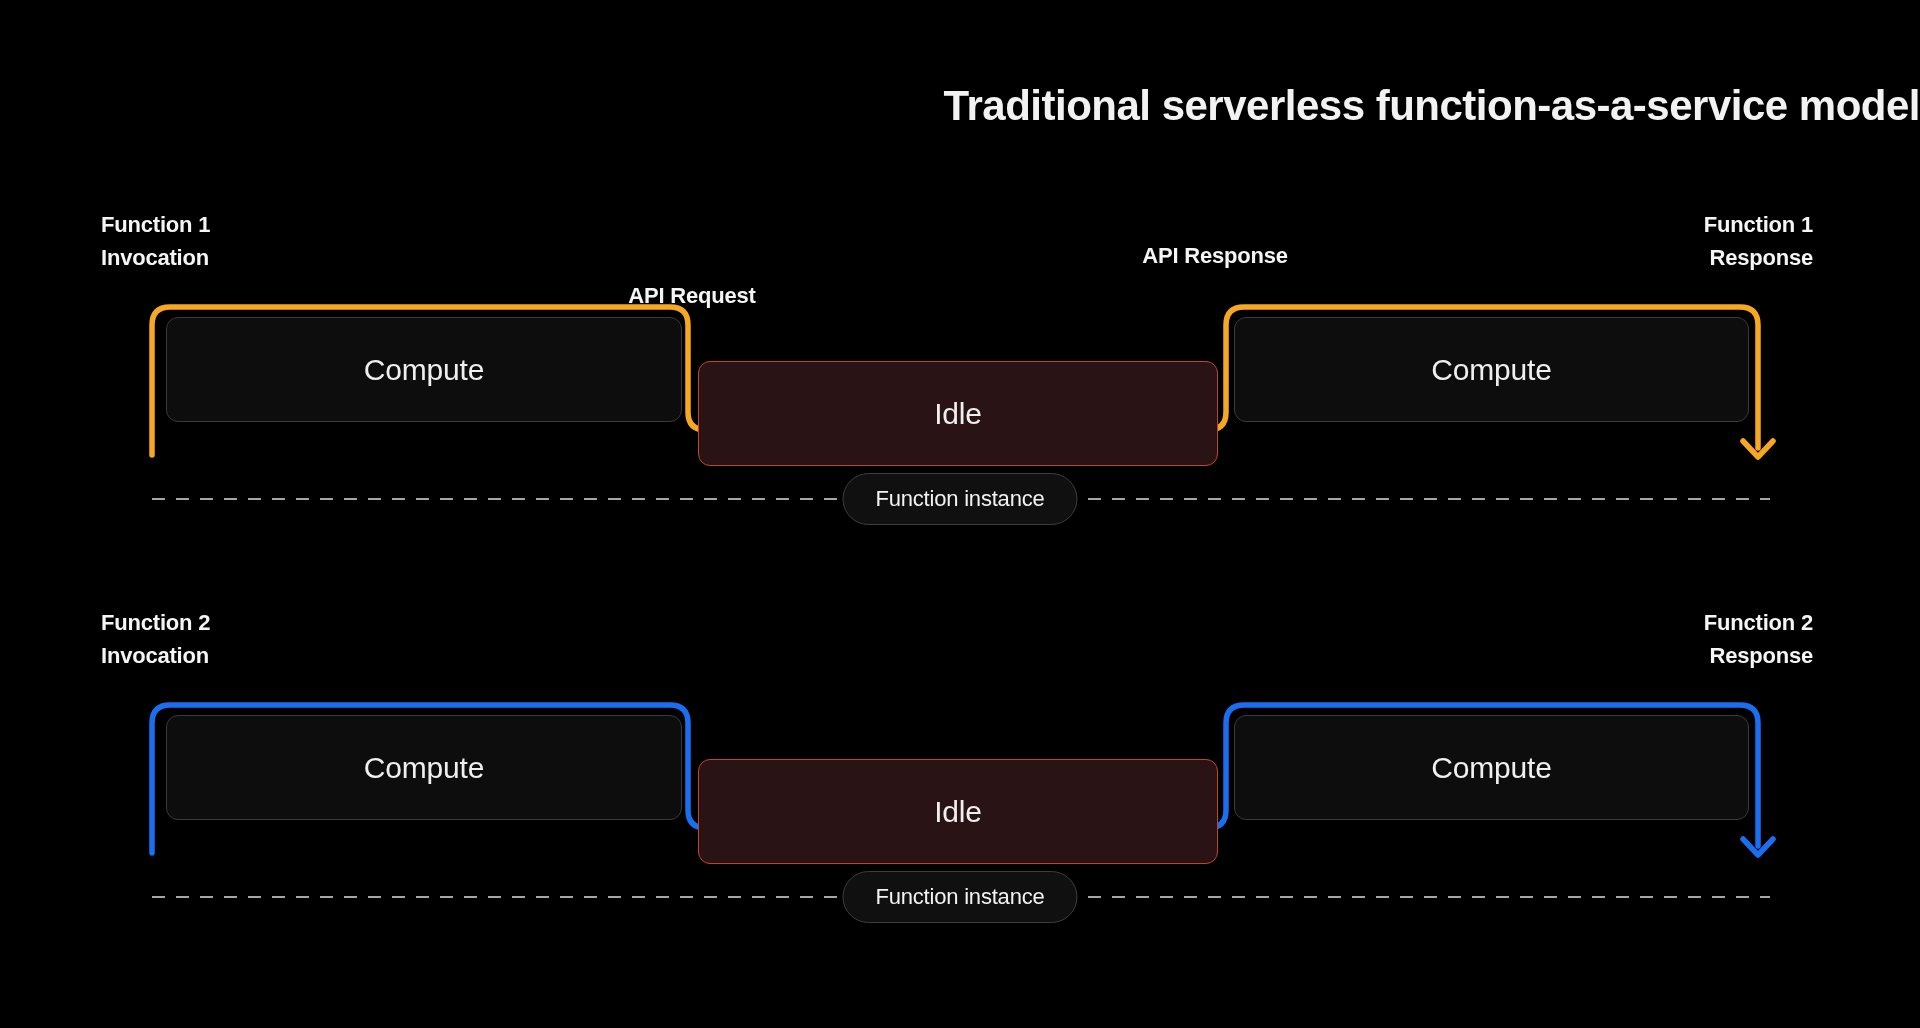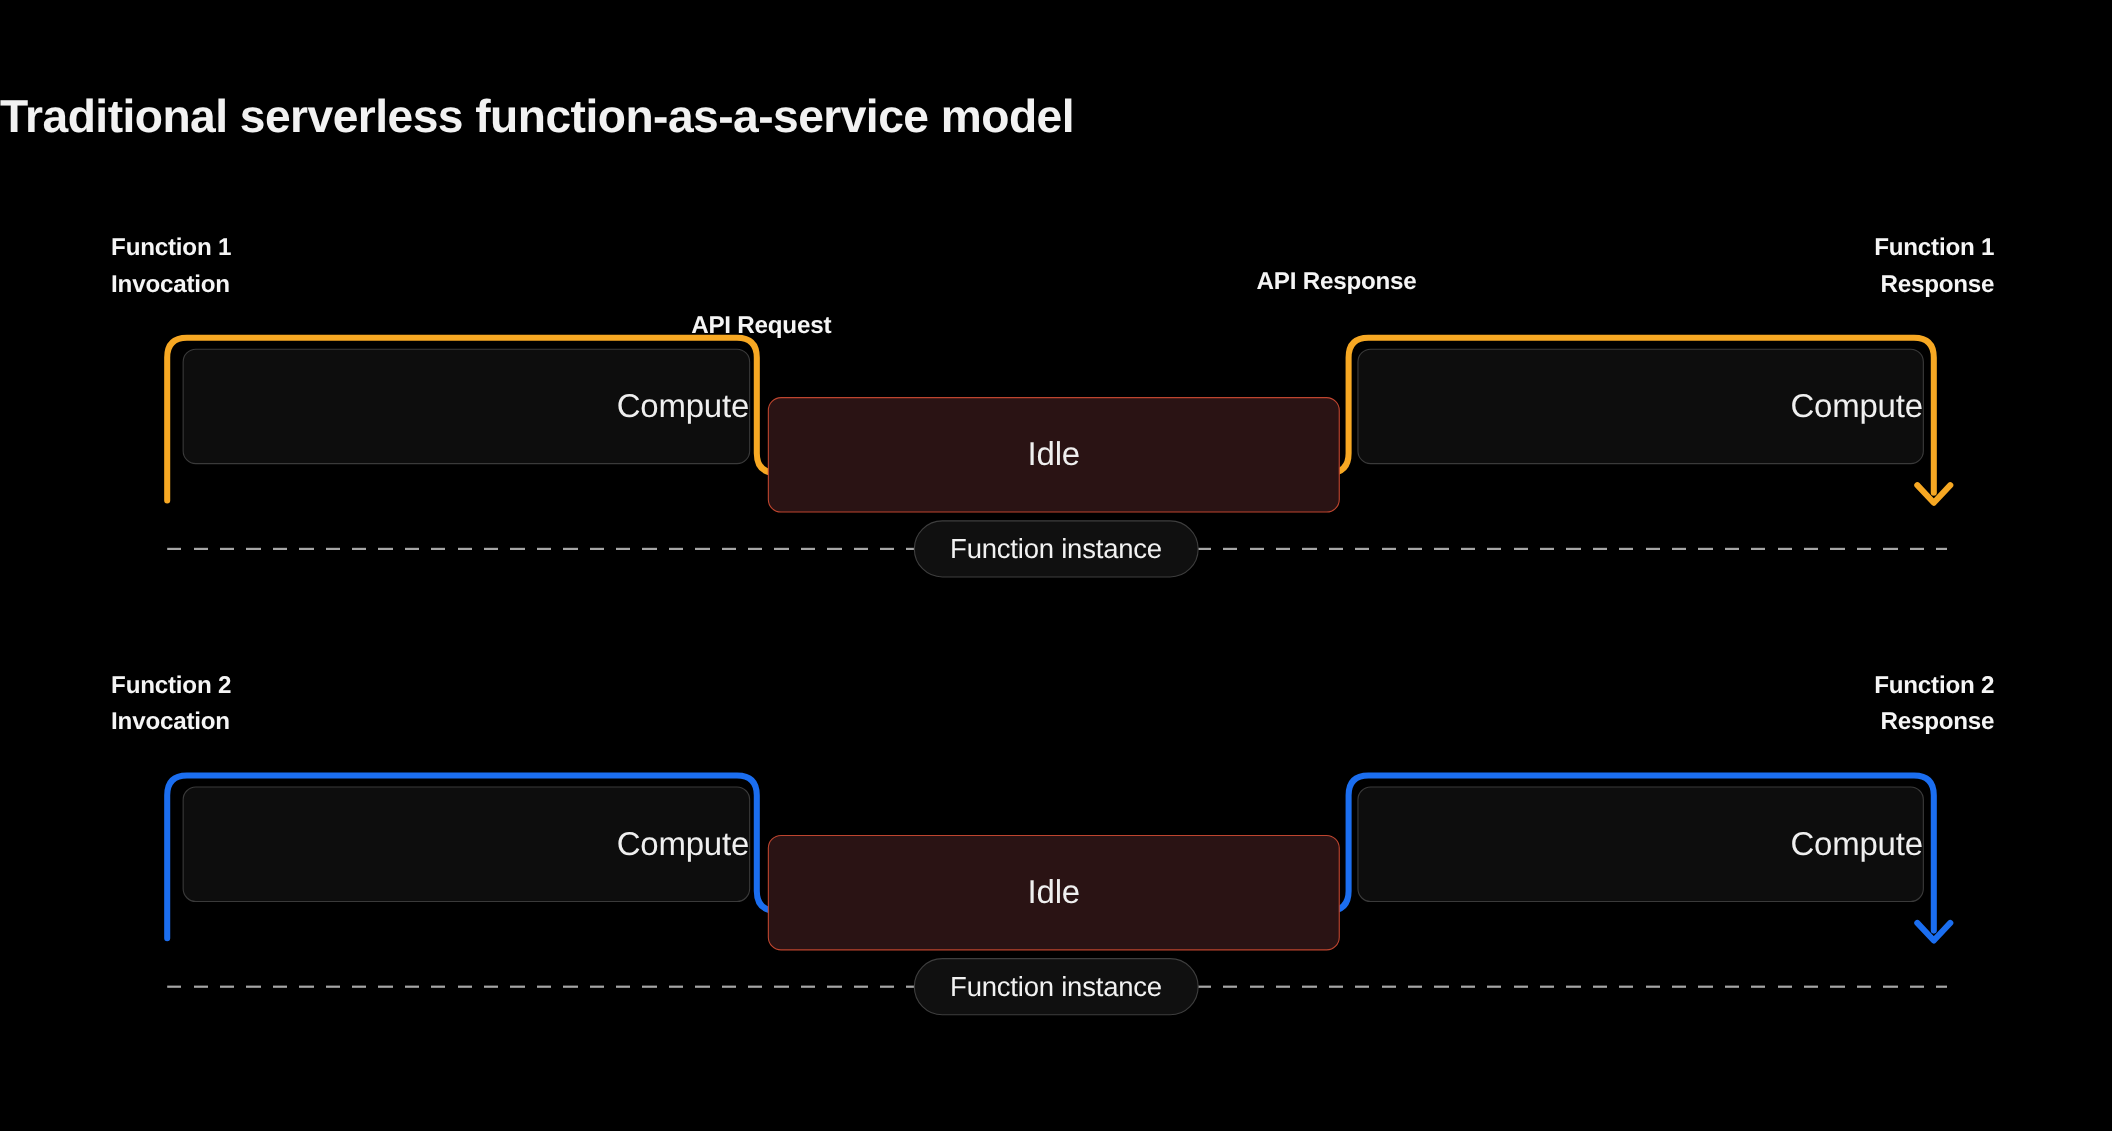--- a/index.html
+++ b/index.html
@@ -26,21 +26,21 @@
     width:1920px;
     height:1028px;
     background:var(--background);
     overflow:hidden;
   }
   .title{
     position:absolute;
     top:82px;
     left:0;
     width:100%;
-    text-align:left;
+    text-align:right;
     font-size:42px;
     font-weight:700;
     letter-spacing:-0.5px;
     color:#F2F2F2;
   }
   .flow-row{
     position:absolute;
     left:0;
     width:1920px;
     height:530px;
@@ -77,21 +77,20 @@
     align-items:center;
     justify-content:center;
     font-size:30px;
     font-weight:400;
     letter-spacing:-0.2px;
     color:#EFEFEF;
   }
   .box.compute{
     background:var(--compute-bg);
     border:1px solid var(--compute-border);
-    justify-content:flex-end;
   }
   .box.idle{
     background:var(--idle-bg);
     border:1px solid var(--idle-border);
     margin-top:44px;
   }
   .box.pos-1{left:166px;width:516px;}
   .box.pos-2{left:698px;width:520px;}
   .box.pos-3{left:1234px;width:515px;}
   .flow-svg{
@@ -123,21 +122,21 @@
     left:50%;
     transform:translateX(-50%);
     height:52px;
     padding:0 32px;
     display:flex;
     align-items:center;
     justify-content:center;
     background:var(--pill-bg);
     border:1px solid var(--pill-border);
     border-radius:26px;
-    font-size:25px;
+    font-size:22px;
     letter-spacing:-0.2px;
     color:#F2F2F2;
     white-space:nowrap;
   }
 </style>
 </head>
 <body>
 
 <div class="canvas">
 

